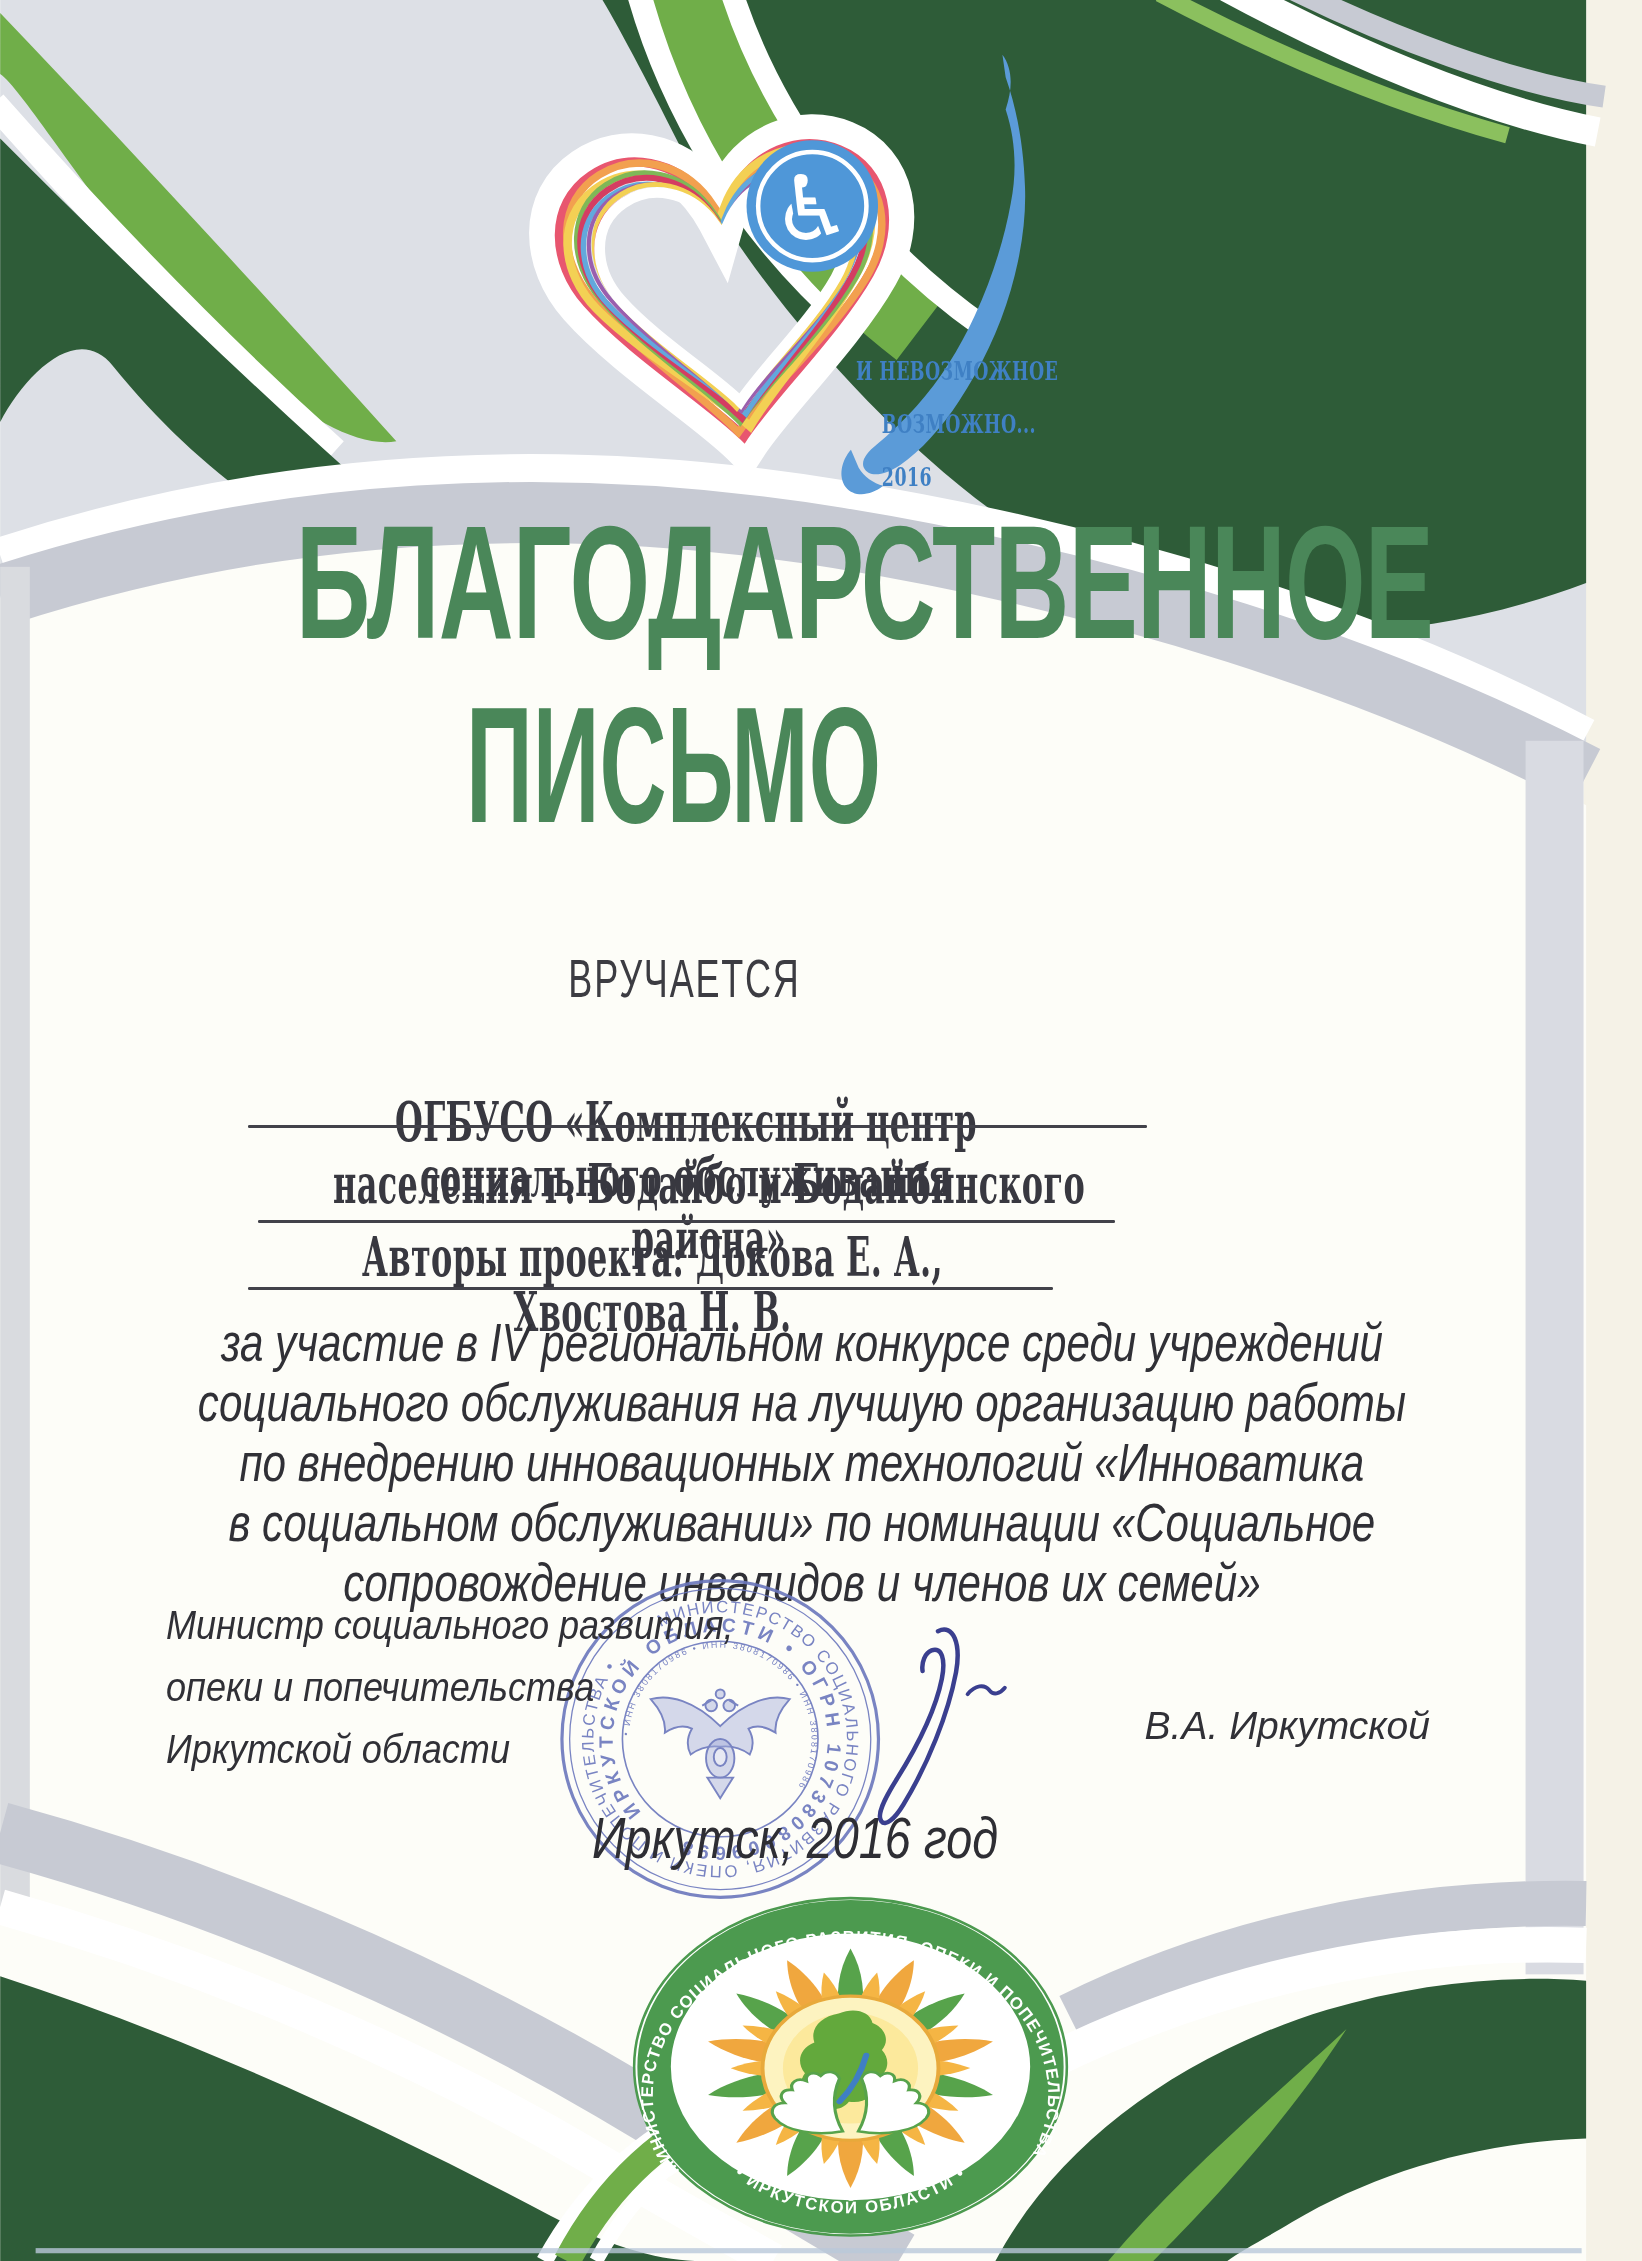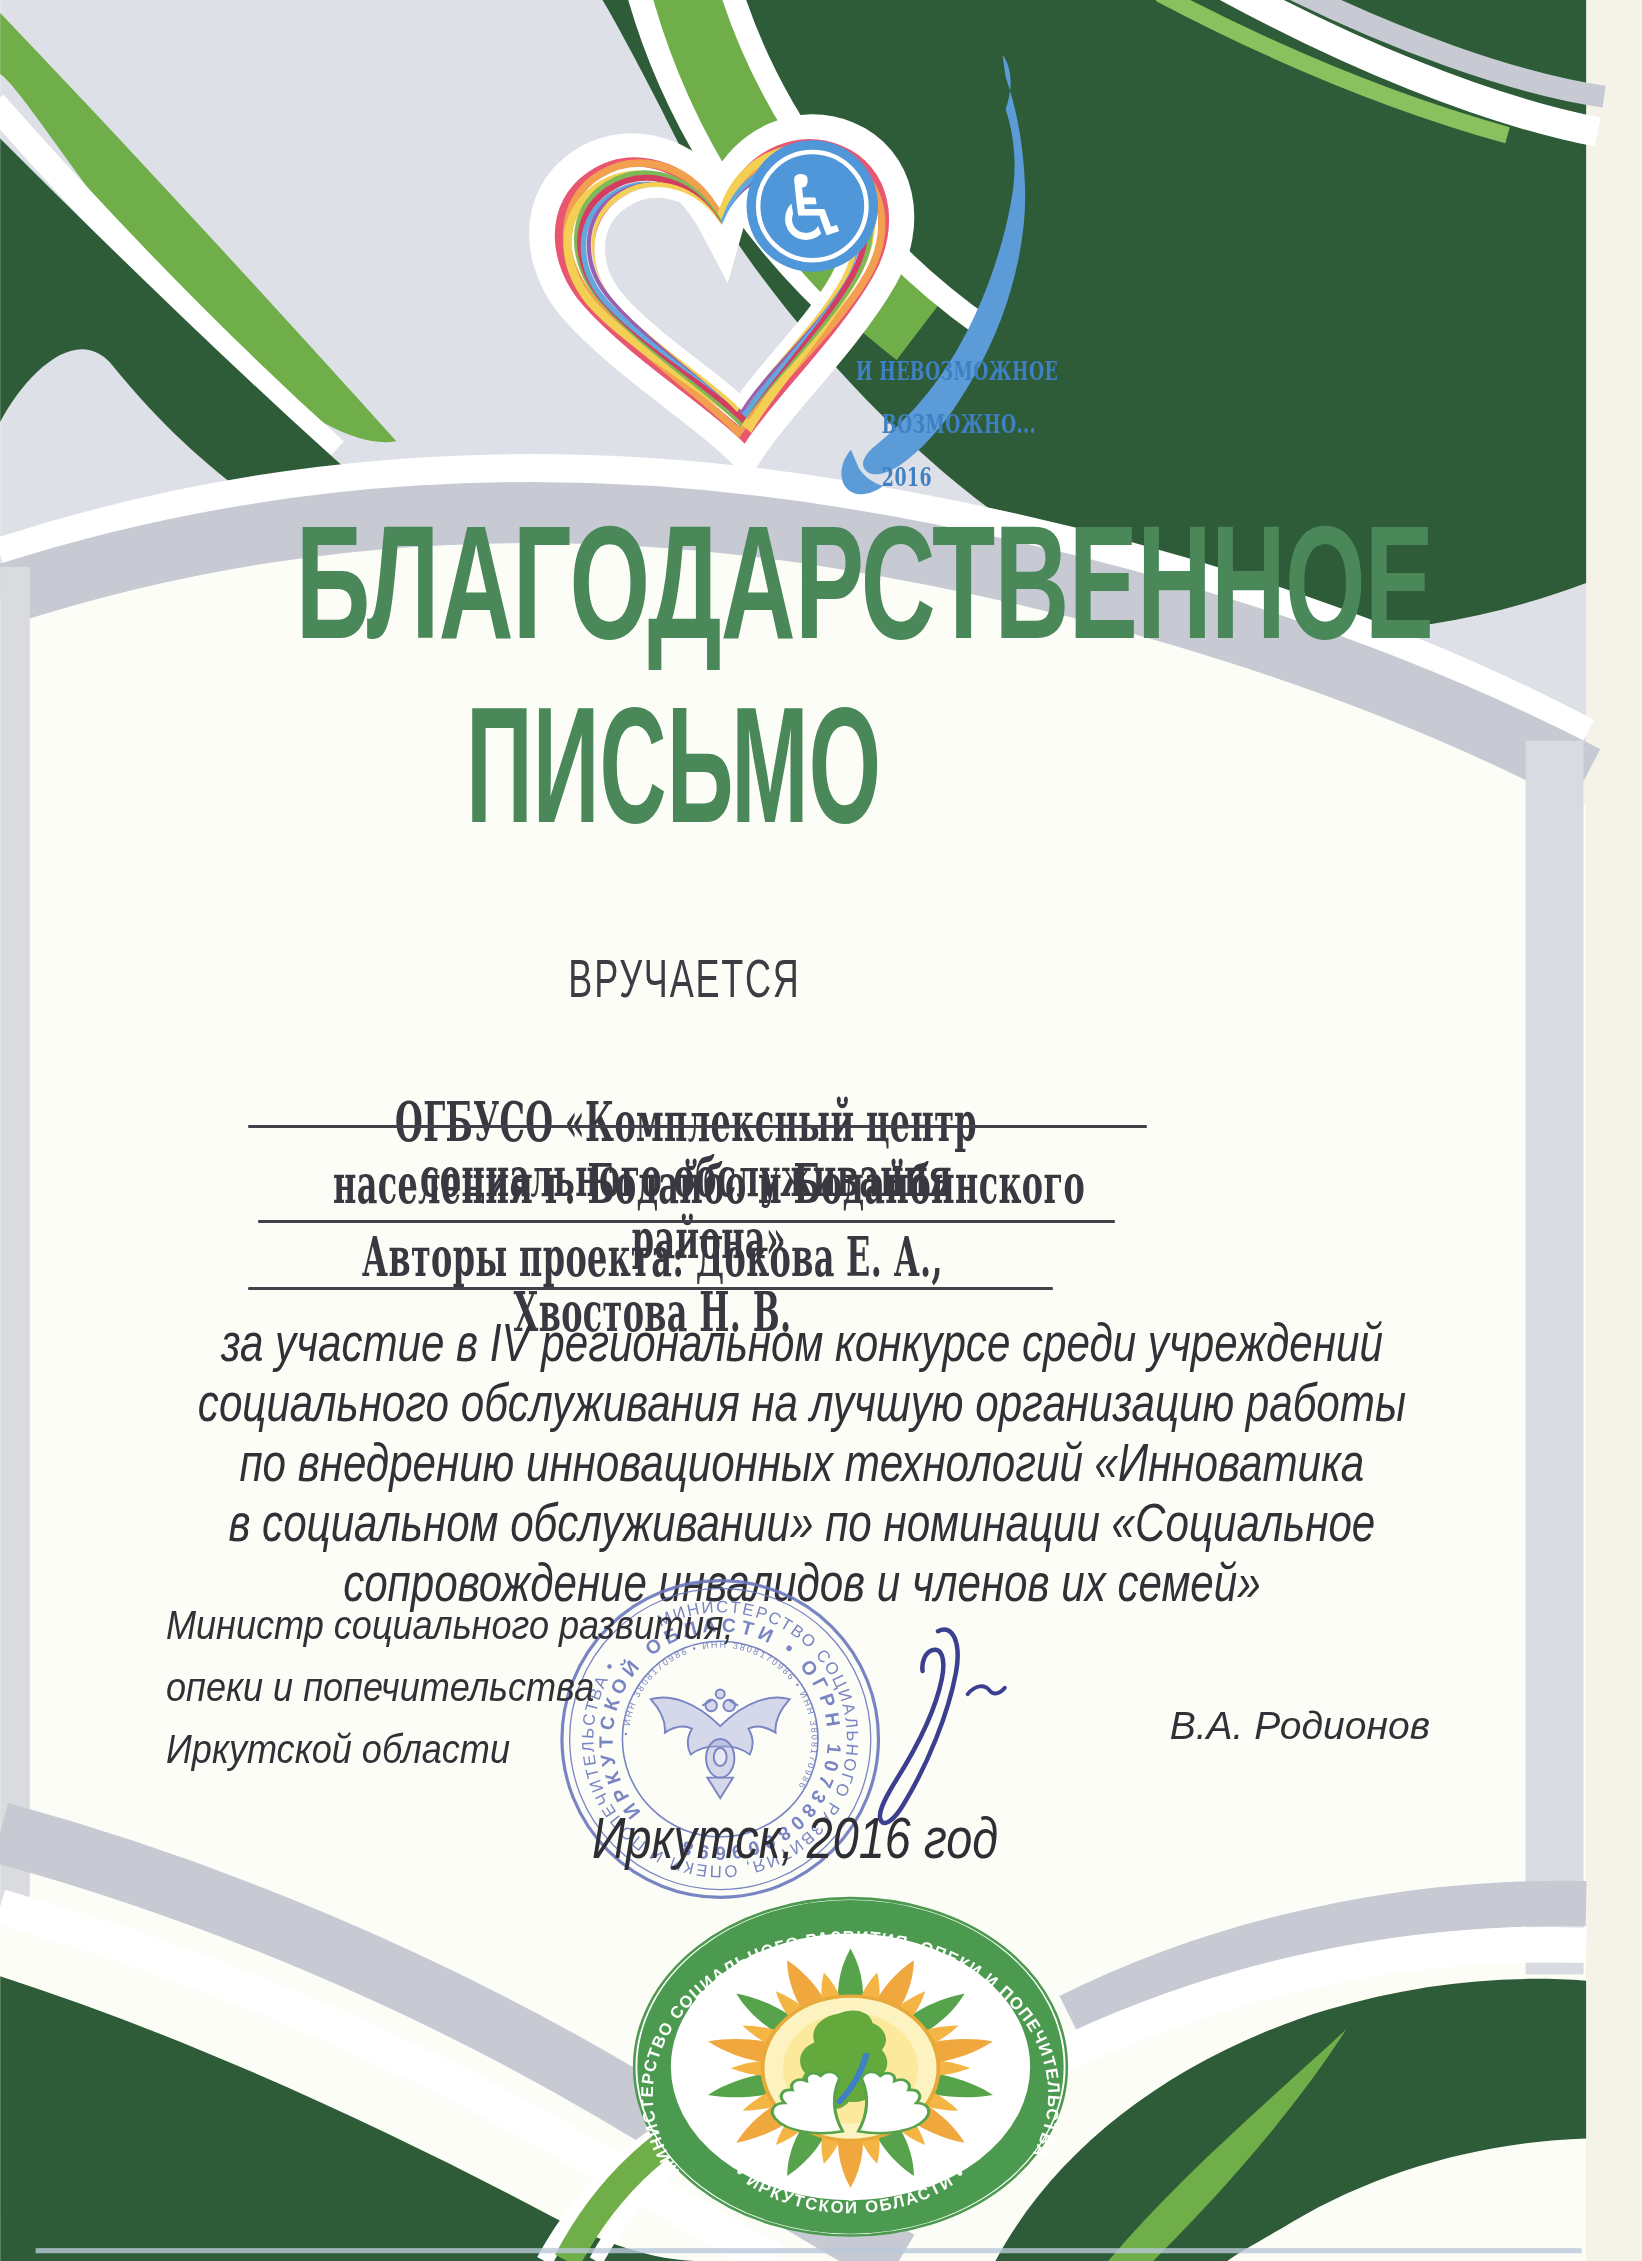--- a/index.html
+++ b/index.html
@@ -177,21 +177,21 @@
     <g stroke="#3a3f8f" stroke-width="7" fill="none" stroke-linecap="round">
       <path d="M186,22 C210,10 222,42 214,86 C202,150 170,230 132,292 C118,315 104,326 98,318 C90,308 102,284 122,252 C152,204 182,146 192,96 C198,66 192,46 176,52 C166,56 160,70 162,84"></path>
       <path d="M232,120 C244,106 258,104 266,114 C272,122 282,120 290,110" stroke-width="6"></path>
     </g>
   </svg>
 
   <div class="abs minister"><span>Министр социального развития,</span>
 <span>опеки и попечительства</span>
 <span>Иркутской области</span></div>
 
-  <div class="abs signer">В.А. Родионов</div>
+  <div class="abs signer">В.А. Иркутской</div>
   <div class="abs place">Иркутск, 2016 год</div>
 
   <svg class="abs" style="left:628px;top:1893px" width="445" height="349" viewBox="0 0 690 542">
     <defs>
       <path id="bl-top" d="M80,432 A307,236 0 1 1 610,432"></path>
       <path id="bl-bot" d="M130,400 A240,175 0 0 0 560,400"></path>
       <path id="petal" d="M0,-186 C16,-152 20,-112 12,-76 L-12,-76 C-20,-112 -16,-152 0,-186 Z"></path>
     </defs>
     <ellipse cx="345" cy="270" rx="336" ry="262" fill="#ffffff" stroke="#4c9a4f" stroke-width="4"></ellipse>
     <ellipse cx="345" cy="270" rx="305" ry="233" fill="none" stroke="#4c9a4f" stroke-width="52"></ellipse>

